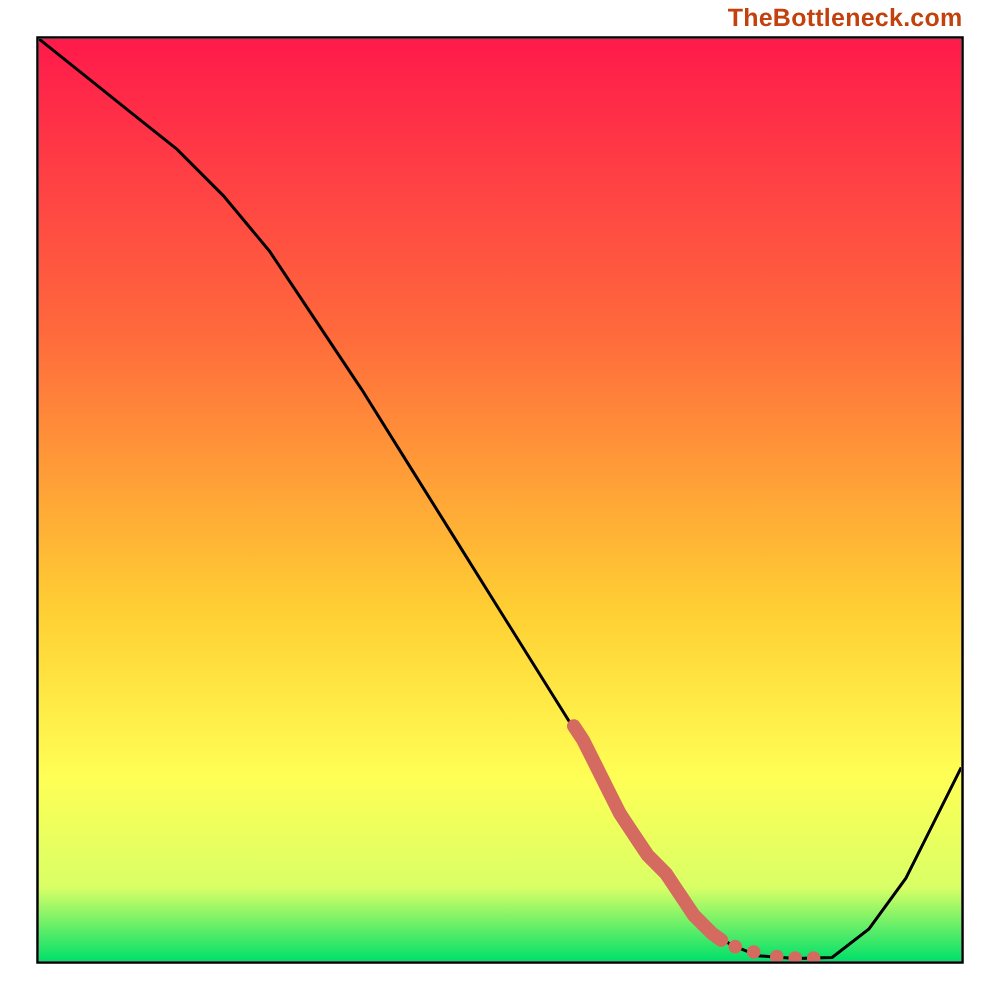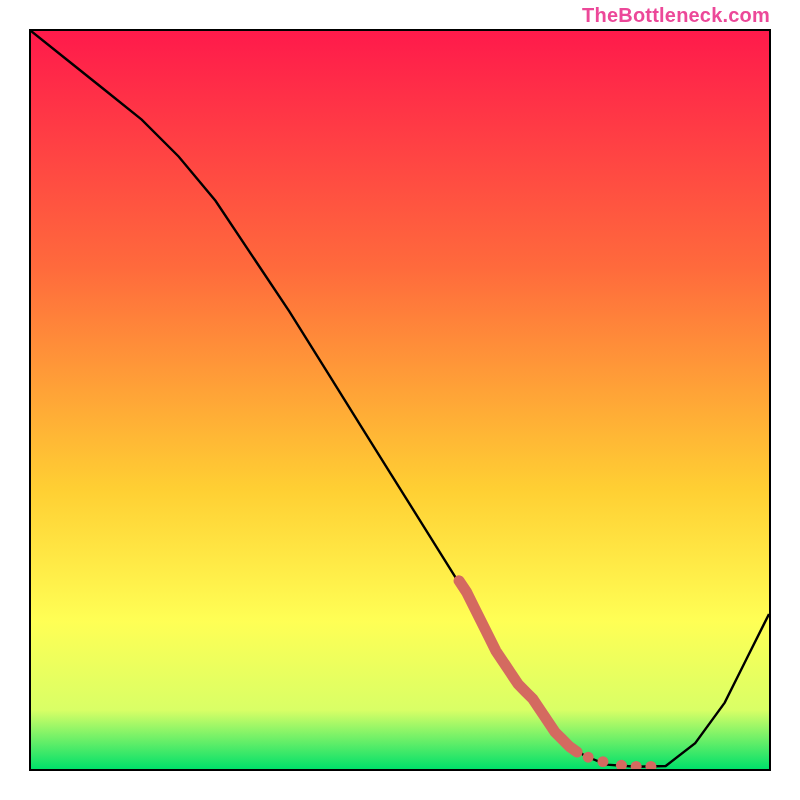--- a/index.html
+++ b/index.html
@@ -30,21 +30,21 @@
     width: 100%;
     height: 100%;
   }
   .watermark {
     position: absolute;
     right: 30px;
     top: 4px;
     font-family: Arial, Helvetica, sans-serif;
     font-size: 20px;
     font-weight: 600;
-    color: #ec4899;
+    color: #c2410c;
     letter-spacing: 0.2px;
     user-select: none;
   }
 </style>
 </head>
 <body>
 
 <div class="stage">
   <div class="watermark">TheBottleneck.com</div>
 

